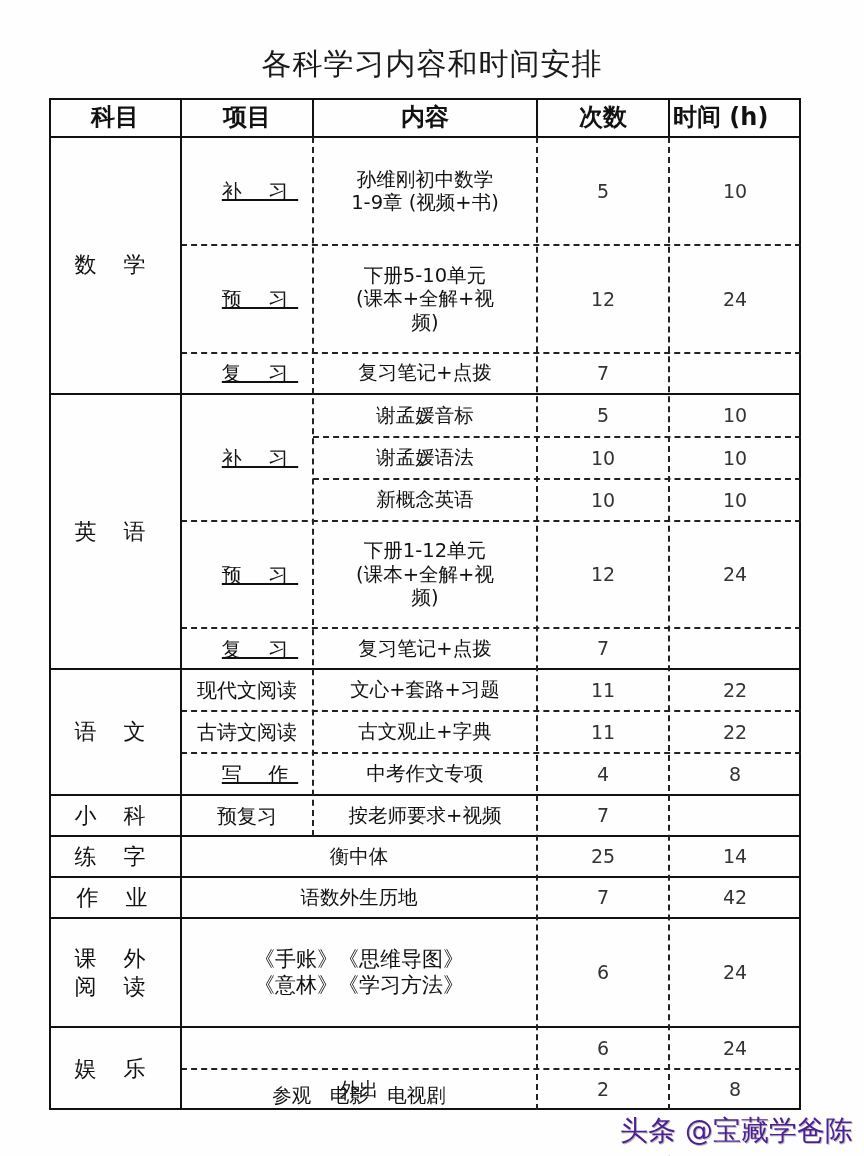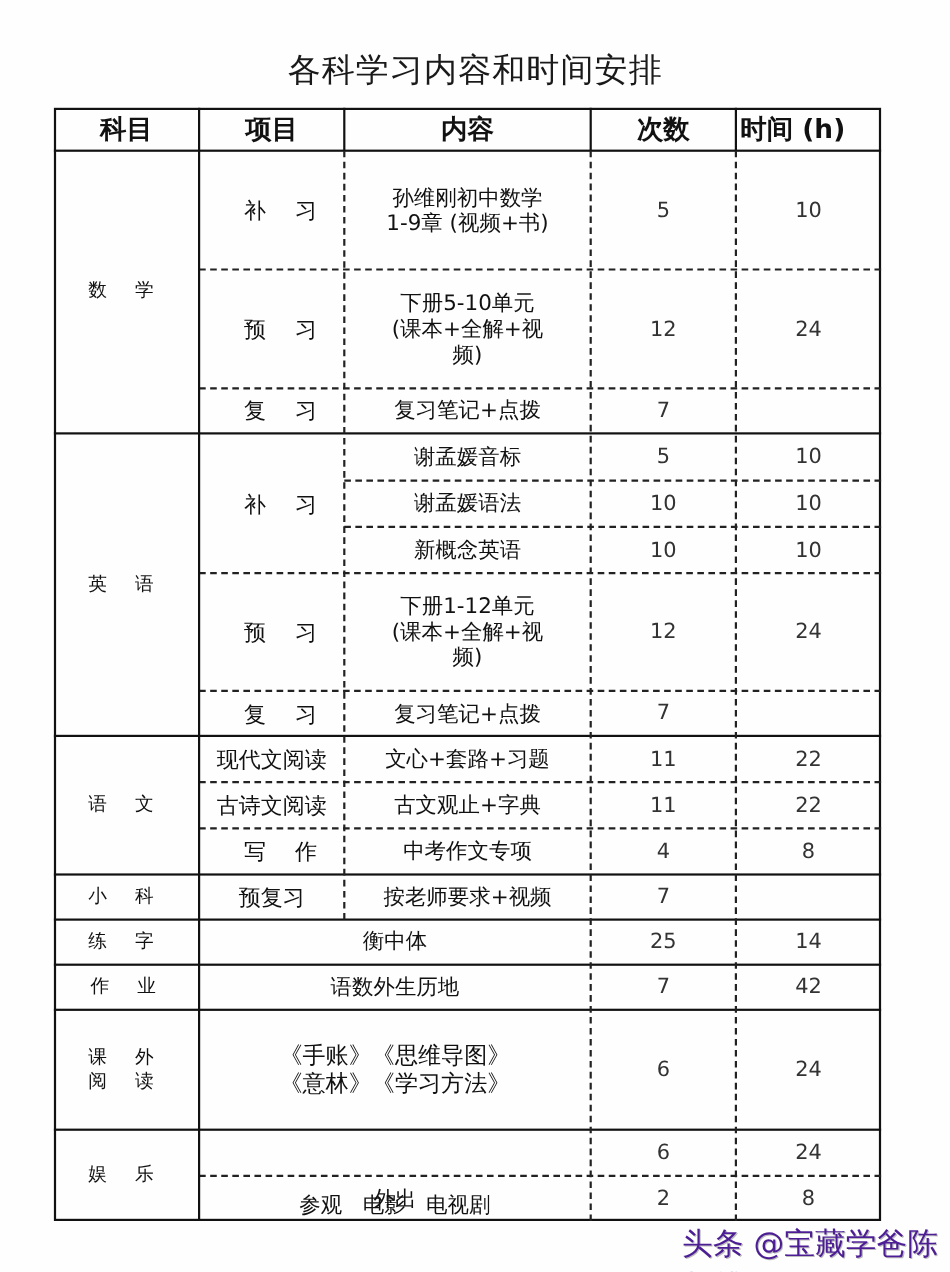--- a/index.html
+++ b/index.html
@@ -10,23 +10,23 @@
   .tbl { position:absolute; left:49px; top:98px; width:752px; height:1012px;
          border:2px solid #111; box-sizing:border-box; }
   .ln { position:absolute; }
   .h-solid { height:0; border-top:2px solid #111; }
   .h-dash { height:0; border-top:2px dashed #222; }
   .v-solid { width:0; border-left:2px solid #111; }
   .v-dash { width:0; border-left:2px dashed #222; }
   .cell { position:absolute; display:flex; align-items:center; justify-content:center;
           text-align:center; box-sizing:border-box; line-height:1.2; }
   .hdr { font-weight:bold; font-size:24px; }
-  .subj { font-size:17px; letter-spacing:10px; line-height:1.25; }
+  .subj { font-size:22px; letter-spacing:10px; line-height:1.25; }
   .item { font-size:20px; }
-  .item.spaced { letter-spacing:10px; padding-left:26px; }
+  .item.spaced { letter-spacing:10px; padding-left:26px;text-decoration:underline; }
   .content { font-size:19.5px; }
   .num { font-size:19px; color:#333; }
   .watermark { position:absolute; left:620px; top:1112px; font-size:28px; color:#4c1d95;
                text-shadow:1px 1px 0 #bbb; }
 </style>
 </head>
 <body>
 
 <div class="title">各科学习内容和时间安排</div>
 

